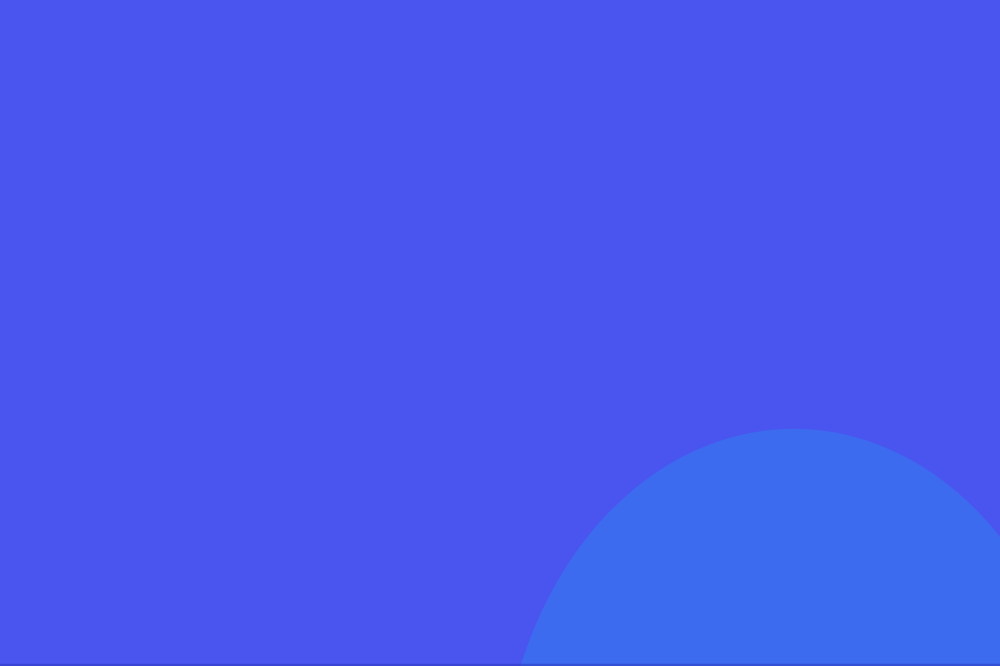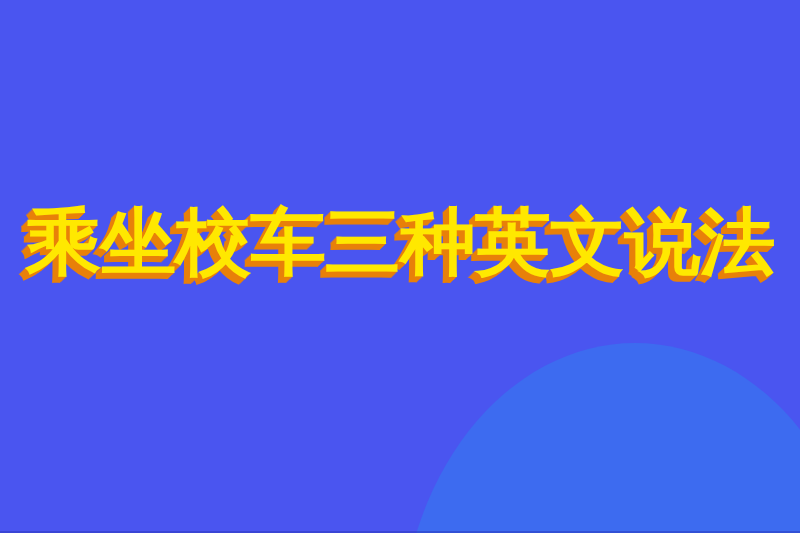--- a/index.html
+++ b/index.html
@@ -77,19 +77,16 @@
     transform-origin: center;
   }
 </style>
 </head>
 <body>
 
 <div id="poster">
 
   <div class="decor-circle"></div>
 
-  <div class="headline-wrap">
-    <div class="headline">乘坐校车三种英文说法</div>
-  </div>
 
   <div class="bottom-edge"></div>
 
 </div>
 
 </body></html>

